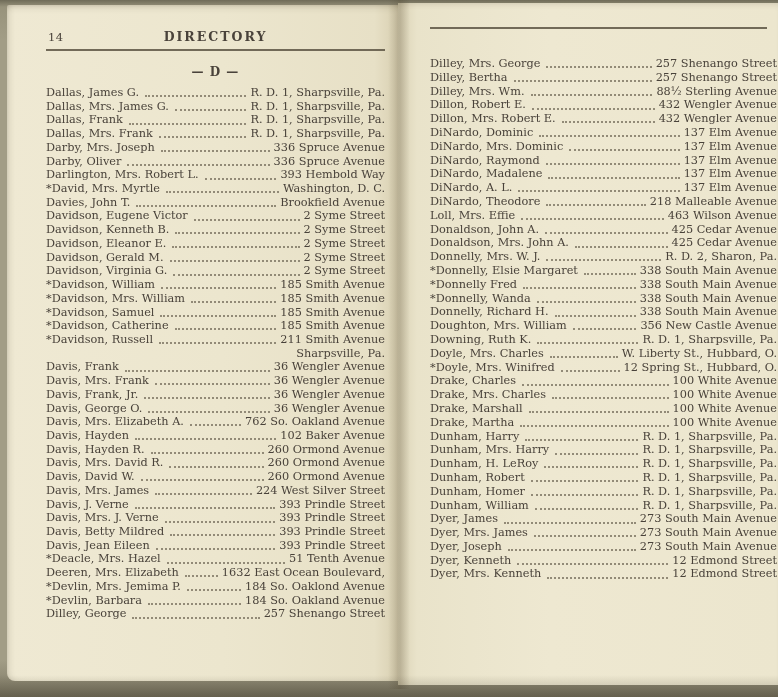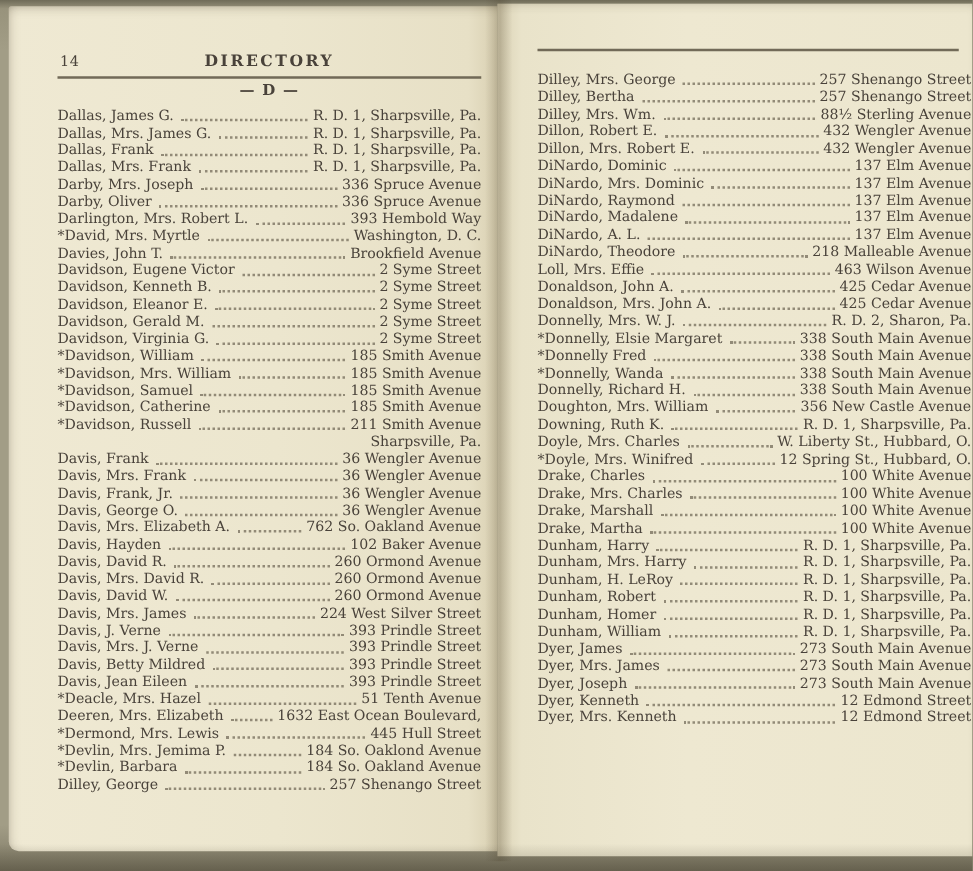--- a/index.html
+++ b/index.html
@@ -16,21 +16,21 @@
     left:7px;top:5px;width:391px;height:676px;
     background:linear-gradient(90deg,#efe9d3 0,#ece6ce 55%,#e7e0c6 94%,#d8cfb1 100%);
     border-radius:2px 0 0 8px;
     box-shadow:inset 0 6px 10px -8px rgba(60,50,30,.5), inset 6px 0 10px -8px rgba(60,50,30,.4);
   }
   .page.right{
     left:398px;top:3px;width:380px;height:682px;
     background:linear-gradient(90deg,#d9d1b4 0,#e9e3ca 5%,#eee8d1 40%,#ece6ce 100%);
     box-shadow:inset 0 5px 10px -8px rgba(60,50,30,.45);
   }
-  .running-head{position:absolute;left:0;right:0;display:block;margin-top:12px;}
+  .running-head{position:absolute;left:0;right:0;display:block;}
   .page.left .running-head{top:24px;left:39px;right:13px;}
   .page.right .running-head{top:22px;left:32px;right:11px;}
   .head-row{position:relative;height:18px;}
   .page-num{position:absolute;top:1px;font-size:11.5px;letter-spacing:.5px;}
   .page.left .page-num{left:2px;}
   .page.right .page-num{right:4px;}
   .head-title{position:absolute;left:0;right:0;text-align:center;top:0;
     font-size:12.5px;font-weight:bold;letter-spacing:2px;}
   .head-rule{height:0;border-bottom:2px solid #5c5443;margin-top:2px;opacity:.85;}
   .section-head{position:absolute;left:39px;right:13px;top:60px;text-align:center;
@@ -183,21 +183,21 @@
     <span class="nm">Davis, Mrs. Elizabeth A.</span>
     <span class="leader"></span>
     <span class="addr">762 So. Oakland Avenue</span>
   </div>
         <div class="entry">
     <span class="nm">Davis, Hayden</span>
     <span class="leader"></span>
     <span class="addr">102 Baker Avenue</span>
   </div>
         <div class="entry">
-    <span class="nm">Davis, David R.</span>
+    <span class="nm">Davis, Hayden R.</span>
     <span class="leader"></span>
     <span class="addr">260 Ormond Avenue</span>
   </div>
         <div class="entry">
     <span class="nm">Davis, Mrs. David R.</span>
     <span class="leader"></span>
     <span class="addr">260 Ormond Avenue</span>
   </div>
         <div class="entry">
     <span class="nm">Davis, David W.</span>
@@ -231,25 +231,20 @@
   </div>
         <div class="entry">
     <span class="nm">*Deacle, Mrs. Hazel</span>
     <span class="leader"></span>
     <span class="addr">51 Tenth Avenue</span>
   </div>
         <div class="entry">
     <span class="nm">Deeren, Mrs. Elizabeth</span>
     <span class="leader"></span>
     <span class="addr">1632 East Ocean Boulevard,</span>
-  </div>
-        <div class="entry">
-    <span class="nm">*Dermond, Mrs. Lewis</span>
-    <span class="leader"></span>
-    <span class="addr">445 Hull Street</span>
   </div>
         <div class="entry">
     <span class="nm">*Devlin, Mrs. Jemima P.</span>
     <span class="leader"></span>
     <span class="addr">184 So. Oaklond Avenue</span>
   </div>
         <div class="entry">
     <span class="nm">*Devlin, Barbara</span>
     <span class="leader"></span>
     <span class="addr">184 So. Oakland Avenue</span>

